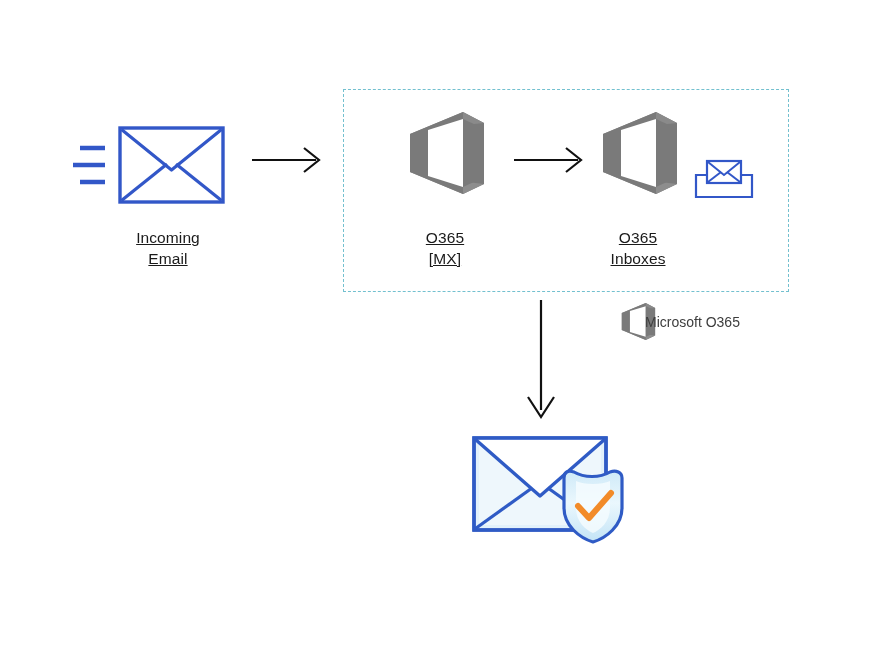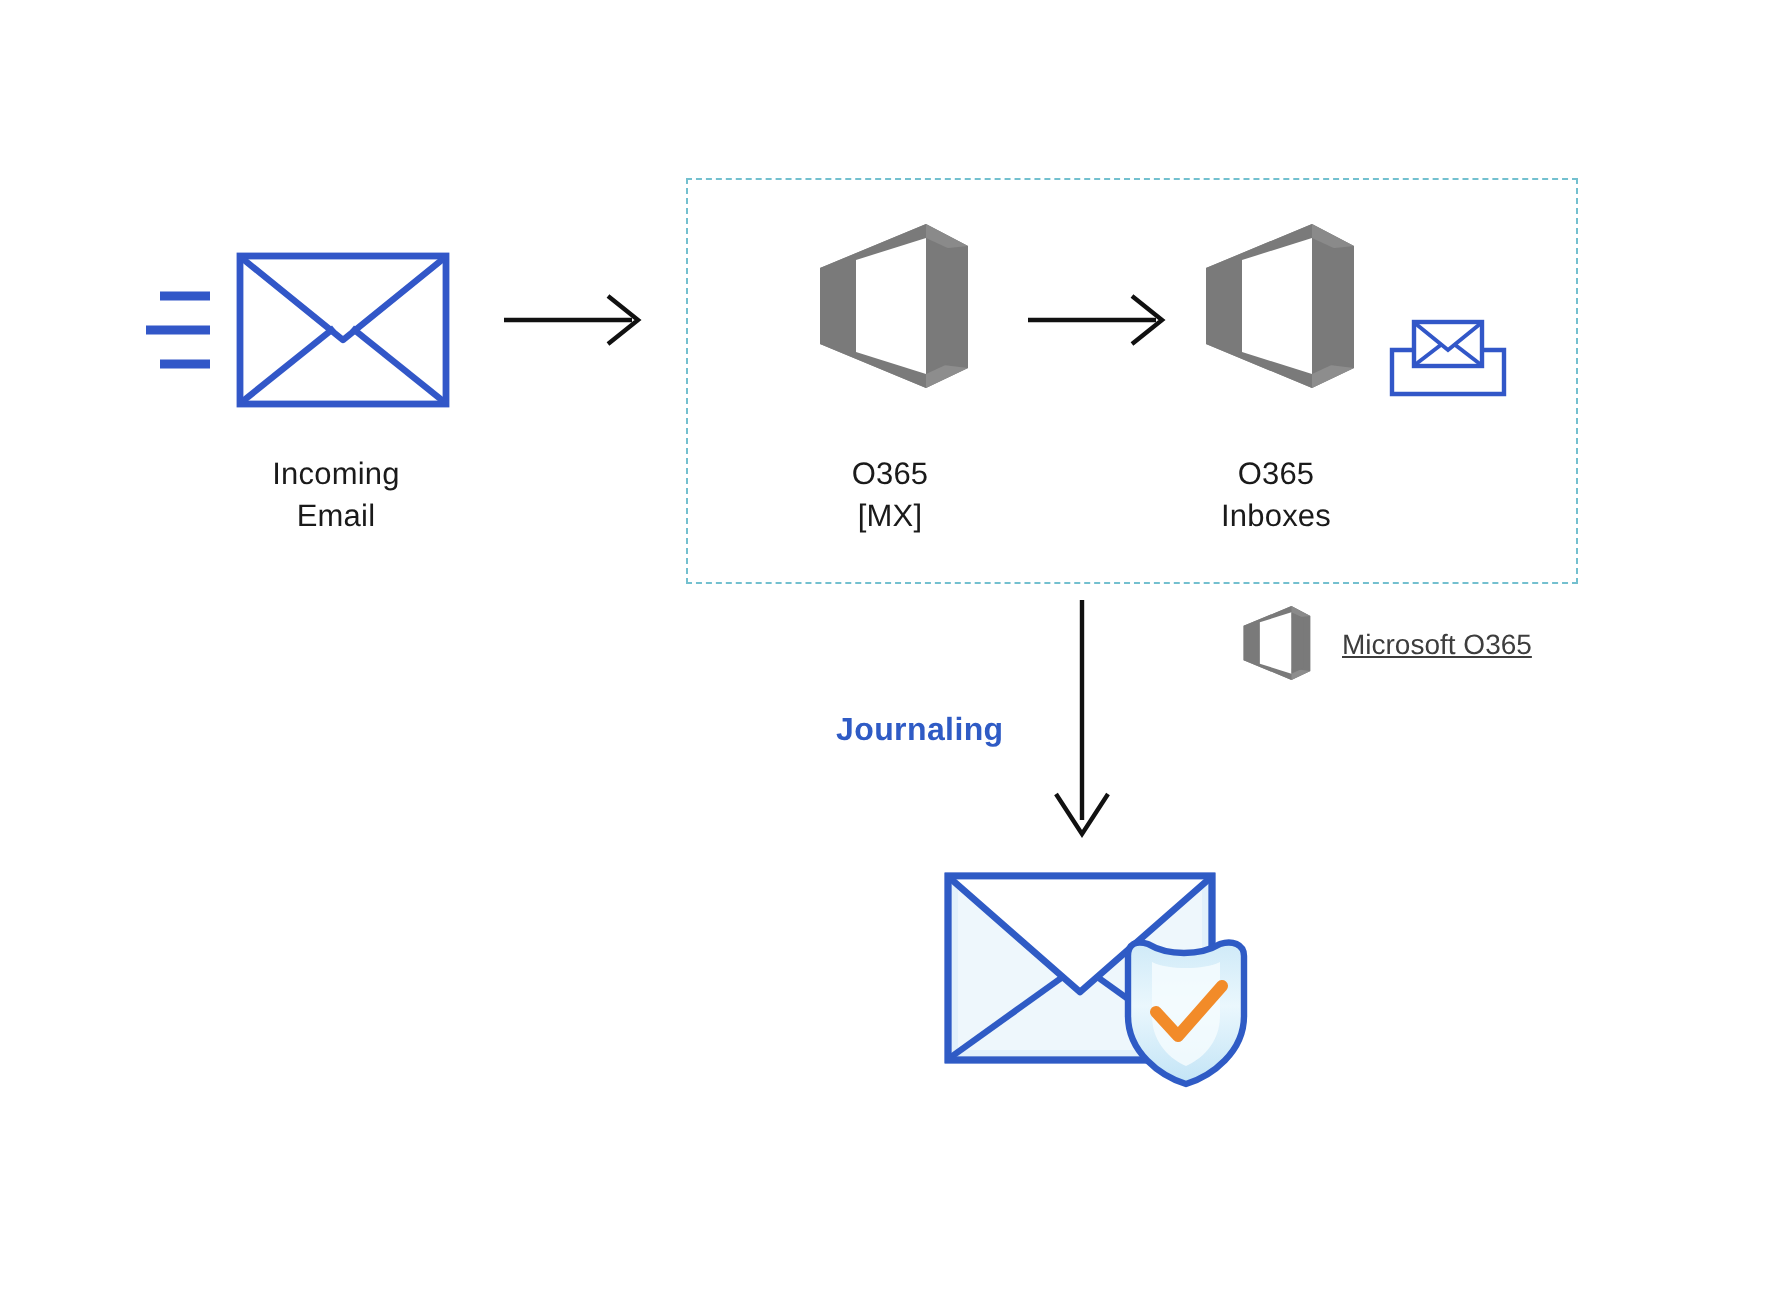--- a/index.html
+++ b/index.html
@@ -22,20 +22,21 @@
   
   .label {
     position: absolute;
     text-align: center;
     color: #1a1a1a;
     font-size: 15.5px;
     line-height: 21px;
     font-family: "Liberation Sans", sans-serif;
     white-space: pre-line;
     letter-spacing: .1px;
+    text-decoration: underline;
   }
   .label-journal {
     color: #2f5bc5;
     font-weight: bold;
     font-size: 16px;
     letter-spacing: .2px;
     text-align: left;
   }
   .legend-text {
     position: absolute;
@@ -145,30 +146,29 @@
     <svg width="37" height="39" viewBox="0 0 82 86">
       <path d="M57 2 L78 13 L78 74 L57 84 Z" fill="#7a7a7a"></path>
       <path d="M57 2 L78 13 L20 19 L4 24 Z" fill="#8a8a8a"></path>
       <path d="M4 24 L20 19 L20 67 L4 62 Z" fill="#6e6e6e"></path>
       <path d="M4 62 L20 67 L78 74 L57 84 Z" fill="#8d8d8d"></path>
       <path d="M4 24 L57 2 L57 84 L4 62 Z" fill="#7a7a7a"></path>
       <path d="M22 20 L57 9 L57 77 L22 66 Z" fill="#ffffff"></path>
       <path d="M57 9 L70 15 L70 71 L57 77 Z" fill="#7a7a7a"></path>
     </svg>
   </div>
-  <div class="legend-text" style="left:671px; top:314px;text-decoration:underline;">Microsoft O365</div>
+  <div class="legend-text" style="left:645px; top:314px;">Microsoft O365</div>
 
   <div class="abs" style="left:522px; top:300px;">
     <svg width="40" height="125" viewBox="0 0 40 125">
       <line x1="19" y1="0" x2="19" y2="110" stroke="#111111" stroke-width="2.2"></line>
       <path d="M6 97 L19 117 L32 97" fill="none" stroke="#111111" stroke-width="2.2" stroke-linejoin="miter"></path>
     </svg>
   </div>
 
-  <div class="label label-journal" style="left:418px; top:355px; width:140px;">Journaling</div>
 
   <div class="abs" style="left:466px; top:430px;">
     <svg width="170" height="115" viewBox="0 0 170 115">
       <defs>
         <linearGradient id="shieldGrad" x1="0" y1="0" x2="0" y2="1">
           <stop offset="0%" stop-color="#cfeaf8"></stop>
           <stop offset="45%" stop-color="#eaf7fd"></stop>
           <stop offset="100%" stop-color="#c3e4f6"></stop>
         </linearGradient>
       </defs>

